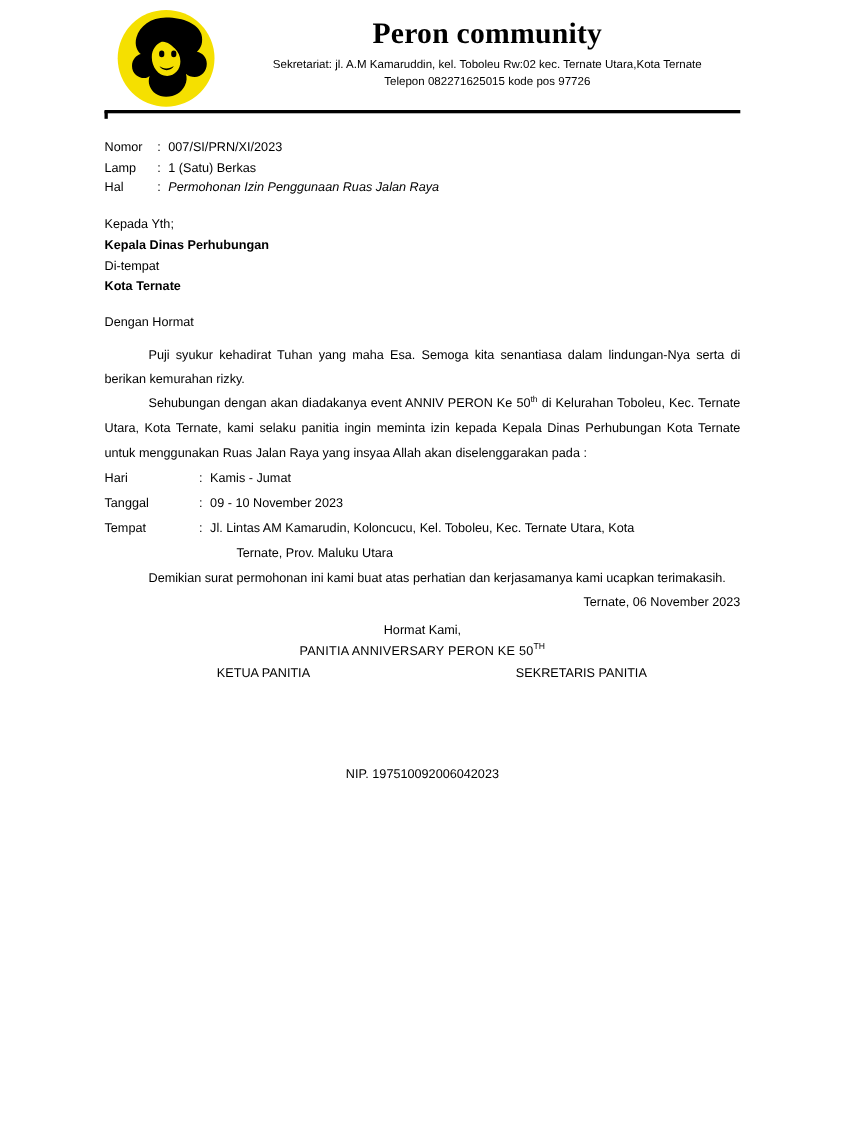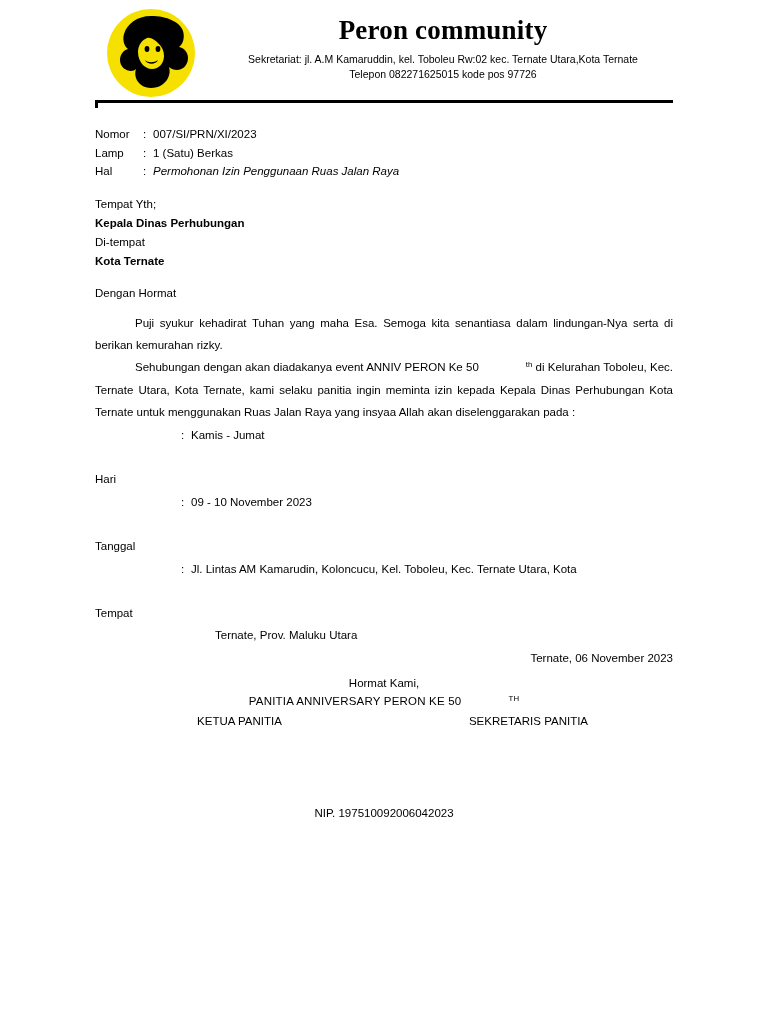--- a/index.html
+++ b/index.html
@@ -101,21 +101,21 @@
     text-align: justify;
     text-indent: 40px;
     line-height: 1.95;
     margin: 0;
   }
 
   .detail-row {
     display: flex;
     line-height: 2.0;
   }
-  .detail-label { width: 86px; flex: 0 0 86px; margin-top: 44px; }
+  .detail-label { width: 86px; flex: 0 0 86px; }
   .detail-val {}
   .detail-cont {
     padding-left: 120px;
     line-height: 1.9;
   }
 
   .right-line {
     text-align: right;
     line-height: 2.0;
   }
@@ -157,21 +157,21 @@
     font-weight: bold;
     text-decoration: underline;
     font-size: 12px;
     letter-spacing: 0.2px;
   }
   .final-name .nip {
     margin-top: 4px;
     font-size: 11.5px;
   }
 
-  sup { font-size: 0.68em; vertical-align: super; line-height: 0; padding-left: 47px; }
+  sup { font-size: 0.68em; vertical-align: super; line-height: 0; }
 </style>
 </head>
 <body>
 
 <div class="page">
 
   <div class="letterhead">
     <div class="logo">
       <svg width="113" height="90" viewBox="0 0 113 90" xmlns="http://www.w3.org/2000/svg">
         <circle cx="56" cy="45" r="44" fill="#F5E000"></circle>
@@ -210,21 +210,21 @@
       <span class="meta-val">1 (Satu) Berkas</span>
     </div>
     <div class="meta-line">
       <span class="meta-label">Hal</span>
       <span class="meta-sep">:</span>
       <span class="meta-val italic">Permohonan Izin Penggunaan Ruas Jalan Raya</span>
     </div>
 
     <div class="blk-gap"></div>
 
-    <div class="sign-line">Tempat Yth;</div>
+    <div class="sign-line">Kepada Yth;</div>
     <div class="sign-line bold">Kepala Dinas Perhubungan</div>
     <div class="sign-line">Di-tempat</div>
     <div class="sign-line bold">Kota Ternate</div>
 
     <div class="blk-gap"></div>
 
     <div>Dengan Hormat</div>
 
     <div class="blk-gap-sm"></div>
 
@@ -242,20 +242,21 @@
       <span class="meta-sep">:</span>
       <span class="detail-val">09 - 10 November 2023</span>
     </div>
     <div class="detail-row">
       <span class="detail-label">Tempat</span>
       <span class="meta-sep">:</span>
       <span class="detail-val">Jl. Lintas AM Kamarudin, Koloncucu, Kel. Toboleu, Kec. Ternate Utara, Kota</span>
     </div>
     <div class="detail-cont">Ternate, Prov. Maluku Utara</div>
 
+    <p class="para">Demikian surat permohonan ini kami buat atas perhatian dan kerjasamanya kami ucapkan terimakasih.</p>
 
     <div class="right-line">Ternate, 06 November 2023</div>
 
     <div class="sign-block">
       <div class="sign-line">Hormat Kami,</div>
       <div class="sign-line sign-title"><span>PANITIA ANNIVERSARY PERON KE 50</span><sup>TH</sup></div>
     </div>
 
     <div class="two-col">
       <div class="col">KETUA PANITIA</div>

